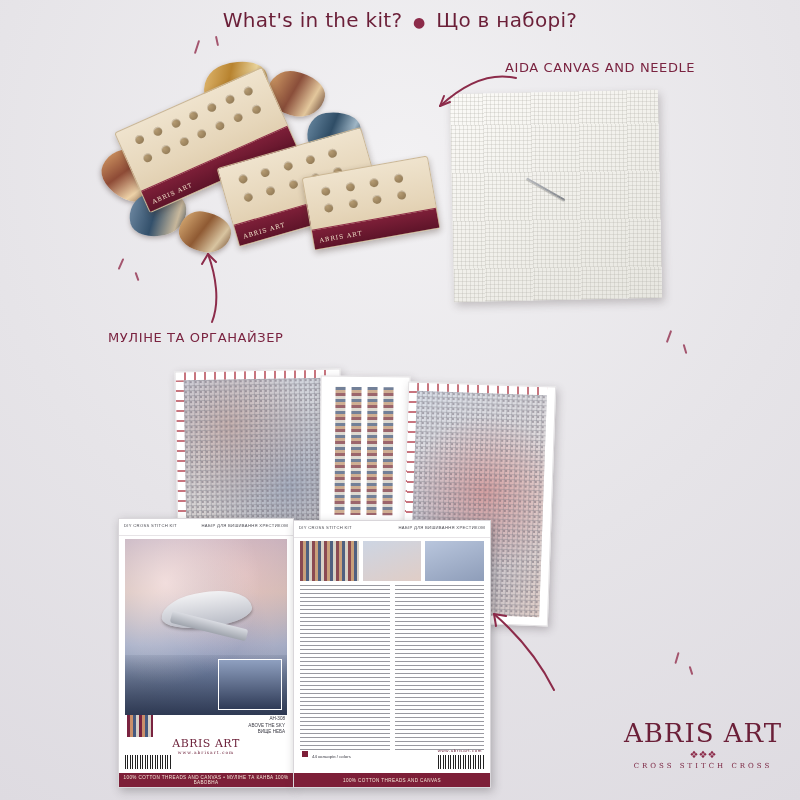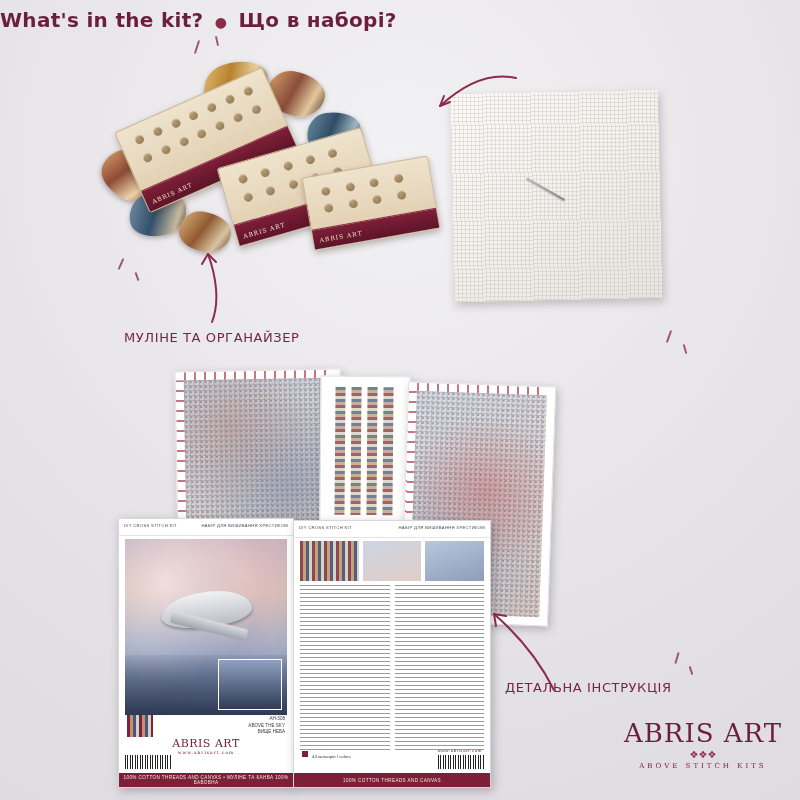--- a/index.html
+++ b/index.html
@@ -8,35 +8,35 @@
     font-family:"Liberation Sans", sans-serif;
     background:#e9e7ea;
   }
   .stage{
     position:relative;width:800px;height:800px;
     background:
       radial-gradient(circle at 50% 20%, #f2f1f3 0%, #e6e4e8 55%, #dedbe1 100%);
   }
   
   .title{
-    position:absolute;left:0;right:0;top:8px;
+    position:absolute;left:0;right:0;top:8px;text-align:center;
     font-size:20px;color:#6b1f38;letter-spacing:.3px;
-    font-family:"DejaVu Sans", sans-serif;font-weight:700;
+    font-family:"DejaVu Sans", sans-serif;font-weight:400;
   }
   .title .dot{color:#8c2b4a;font-size:14px;vertical-align:middle;padding:0 4px;}
 
   
   .cap{
     position:absolute;color:#7a2340;font-size:13px;line-height:1.25;
     font-family:"DejaVu Sans", sans-serif;letter-spacing:.6px;
     text-transform:uppercase;
   }
   .cap .l2{display:block;}
   #cap-canvas{left:505px;top:60px;text-align:left;}
-  #cap-moline{left:124px;top:330px;text-align:left;}
+  #cap-moline{left:108px;top:330px;text-align:left;}
   #cap-instructions{left:505px;top:680px;text-align:left;}
 
   
   .arrow{position:absolute;pointer-events:none;}
 
   
   .tick{position:absolute;background:#a4556e;border-radius:2px;}
 
   
   .organizer-group{position:absolute;left:95px;top:60px;width:340px;height:230px;}
@@ -368,44 +368,44 @@
     <div style="position:absolute;left:18px;bottom:28px;font-size:4.4px;color:#3a3a44;">
       <span>44</span>
       <span>кольорів / colors</span>
     </div>
     <div class="pack-bar" style="left:auto;right:6px;"></div>
     <div style="position:absolute;right:8px;bottom:34px;font-size:4.4px;color:#6b1f38;letter-spacing:.6px;">www.abrisart.com</div>
     <div class="pack-foot">100% COTTON THREADS AND CANVAS</div>
   </div>
 
   <div class="cap" id="cap-canvas">
+    <span class="l2">Aida canvas and needle</span>
   </div>
 
   <div class="cap" id="cap-moline">
     <span class="l2">Муліне та органайзер</span>
   </div>
 
   <div class="cap" id="cap-instructions">
-    <span class="l2">Детальна інструкція</span>
   </div>
 
   <svg class="arrow" style="left:430px;top:70px;" width="90" height="46">
     <path d="M86 8 C60 2, 34 14, 10 36" stroke="#8c2b4a" stroke-width="2" fill="none" stroke-linecap="round"></path>
     <path d="M10 36 L20 32 M10 36 L14 26" stroke="#8c2b4a" stroke-width="2" fill="none" stroke-linecap="round"></path>
   </svg>
 
   <svg class="arrow" style="left:186px;top:248px;" width="56" height="78">
     <path d="M26 74 C34 54, 30 28, 22 6" stroke="#8c2b4a" stroke-width="2" fill="none" stroke-linecap="round"></path>
     <path d="M22 6 L16 16 M22 6 L30 14" stroke="#8c2b4a" stroke-width="2" fill="none" stroke-linecap="round"></path>
   </svg>
 
   <svg class="arrow" style="left:480px;top:604px;" width="80" height="92">
     <path d="M74 86 C62 62, 44 36, 14 10" stroke="#8c2b4a" stroke-width="2" fill="none" stroke-linecap="round"></path>
     <path d="M14 10 L26 12 M14 10 L16 22" stroke="#8c2b4a" stroke-width="2" fill="none" stroke-linecap="round"></path>
   </svg>
 
   <div class="brand">
     <div class="name">ABRIS ART</div>
     <div class="orn">❖❖❖</div>
-    <div class="sub">ABOVE STITCH KITS</div>
+    <div class="sub">CROSS STITCH CROSS</div>
   </div>
 
 </div>
 
 </body></html>

